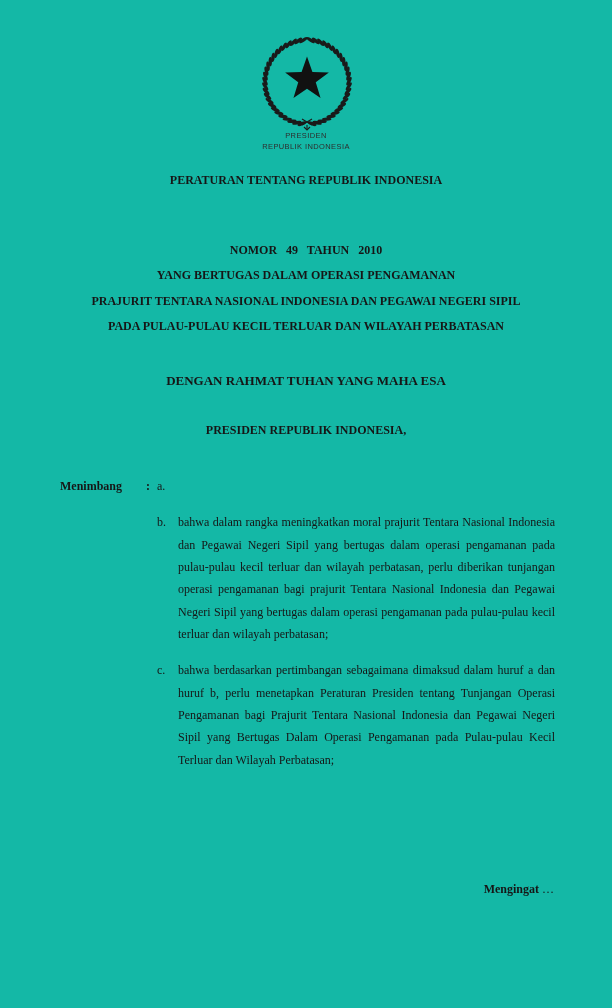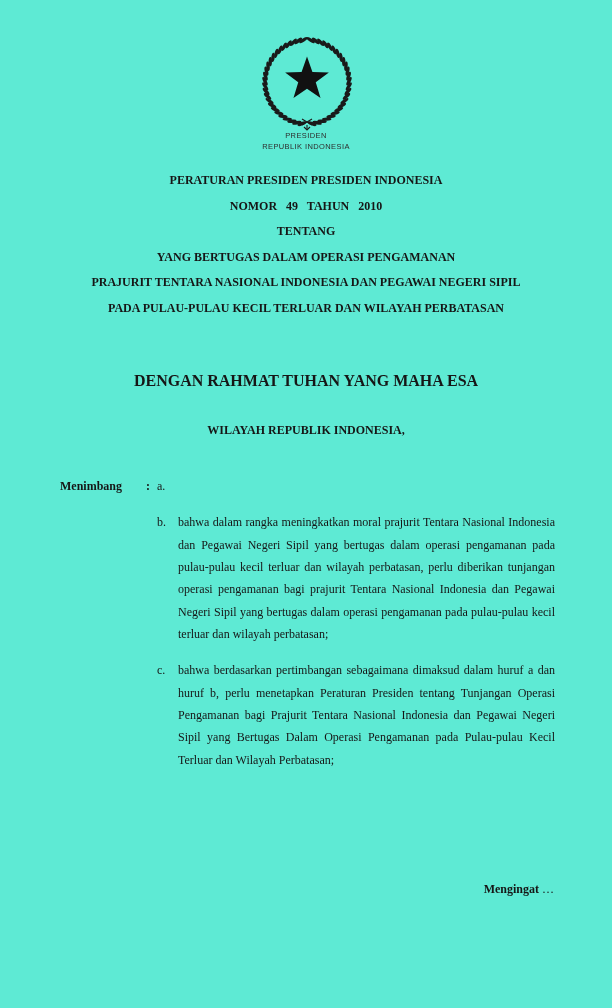--- a/index.html
+++ b/index.html
@@ -1,43 +1,43 @@
 <!DOCTYPE html>
 <html><head>
 <meta charset="utf-8">
 <style>
   html,body{margin:0;padding:0;background:#888;}
   .page{
     position:relative;
     width:612px;height:1008px;
     margin:0 auto;
-    background:#5eead4;
+    background:#14b8a6;
     font-family:"Liberation Serif", serif;
     color:#161616;
     overflow:hidden;
   }
   
   .emblem{position:absolute;left:257px;top:32px;width:100px;height:100px;}
   .emblem svg{display:block;width:100%;height:100%;}
   .seal-caption{
     position:absolute;left:0;top:130px;width:612px;
     text-align:center;
     font-family:"Liberation Sans", sans-serif;
     font-size:7.5px;line-height:11.2px;letter-spacing:.4px;
     color:#2e2e2e;
   }
   
   .title-block{
     position:absolute;left:0;top:168px;width:612px;
     text-align:center;font-weight:bold;font-size:12px;line-height:25.6px;
   }
-  .wide-space{word-spacing:6px;}
+  .wide-space{word-spacing:6px;margin-top:44px;}
   .invocation{
     position:absolute;left:0;top:373px;width:612px;
-    text-align:center;font-weight:bold;font-size:16px;line-height:16px;
+    text-align:center;font-weight:bold;font-size:13px;line-height:16px;
   }
   .issuer{
     position:absolute;left:0;top:422px;width:612px;
     text-align:center;font-weight:bold;font-size:12px;line-height:16px;
   }
   
   .body-block{position:absolute;left:60px;top:475px;width:495px;font-size:12px;line-height:22.35px;}
   .crow{display:flex;align-items:flex-start;margin-bottom:14px;}
   .crow:last-child{margin-bottom:0;}
   .c-label{width:86px;flex:0 0 86px;font-weight:bold;}
@@ -120,30 +120,29 @@
       </g>
     </svg>
   </div>
 
   <div class="seal-caption">
     <div>PRESIDEN</div>
     <div>REPUBLIK INDONESIA</div>
   </div>
 
   <div class="title-block">
-    <div>PERATURAN PRESIDEN PRESIDEN INDONESIA</div>
+    <div>PERATURAN TENTANG REPUBLIK INDONESIA</div>
     <div class="wide-space">NOMOR 49 TAHUN 2010</div>
-    <div>TENTANG</div>
     <div>YANG BERTUGAS DALAM OPERASI PENGAMANAN</div>
     <div>PRAJURIT TENTARA NASIONAL INDONESIA DAN PEGAWAI NEGERI SIPIL</div>
     <div>PADA PULAU-PULAU KECIL TERLUAR DAN WILAYAH PERBATASAN</div>
   </div>
 
   <div class="invocation">DENGAN RAHMAT TUHAN YANG MAHA ESA</div>
-  <div class="issuer">WILAYAH REPUBLIK INDONESIA,</div>
+  <div class="issuer">PRESIDEN REPUBLIK INDONESIA,</div>
 
   <div class="body-block">
     <div class="crow">
       <div class="c-label">Menimbang</div>
       <div class="c-sep">:</div>
       <div class="c-letter">a.</div>
     </div>
     <div class="crow">
       <div class="c-label"></div>
       <div class="c-sep"></div>

